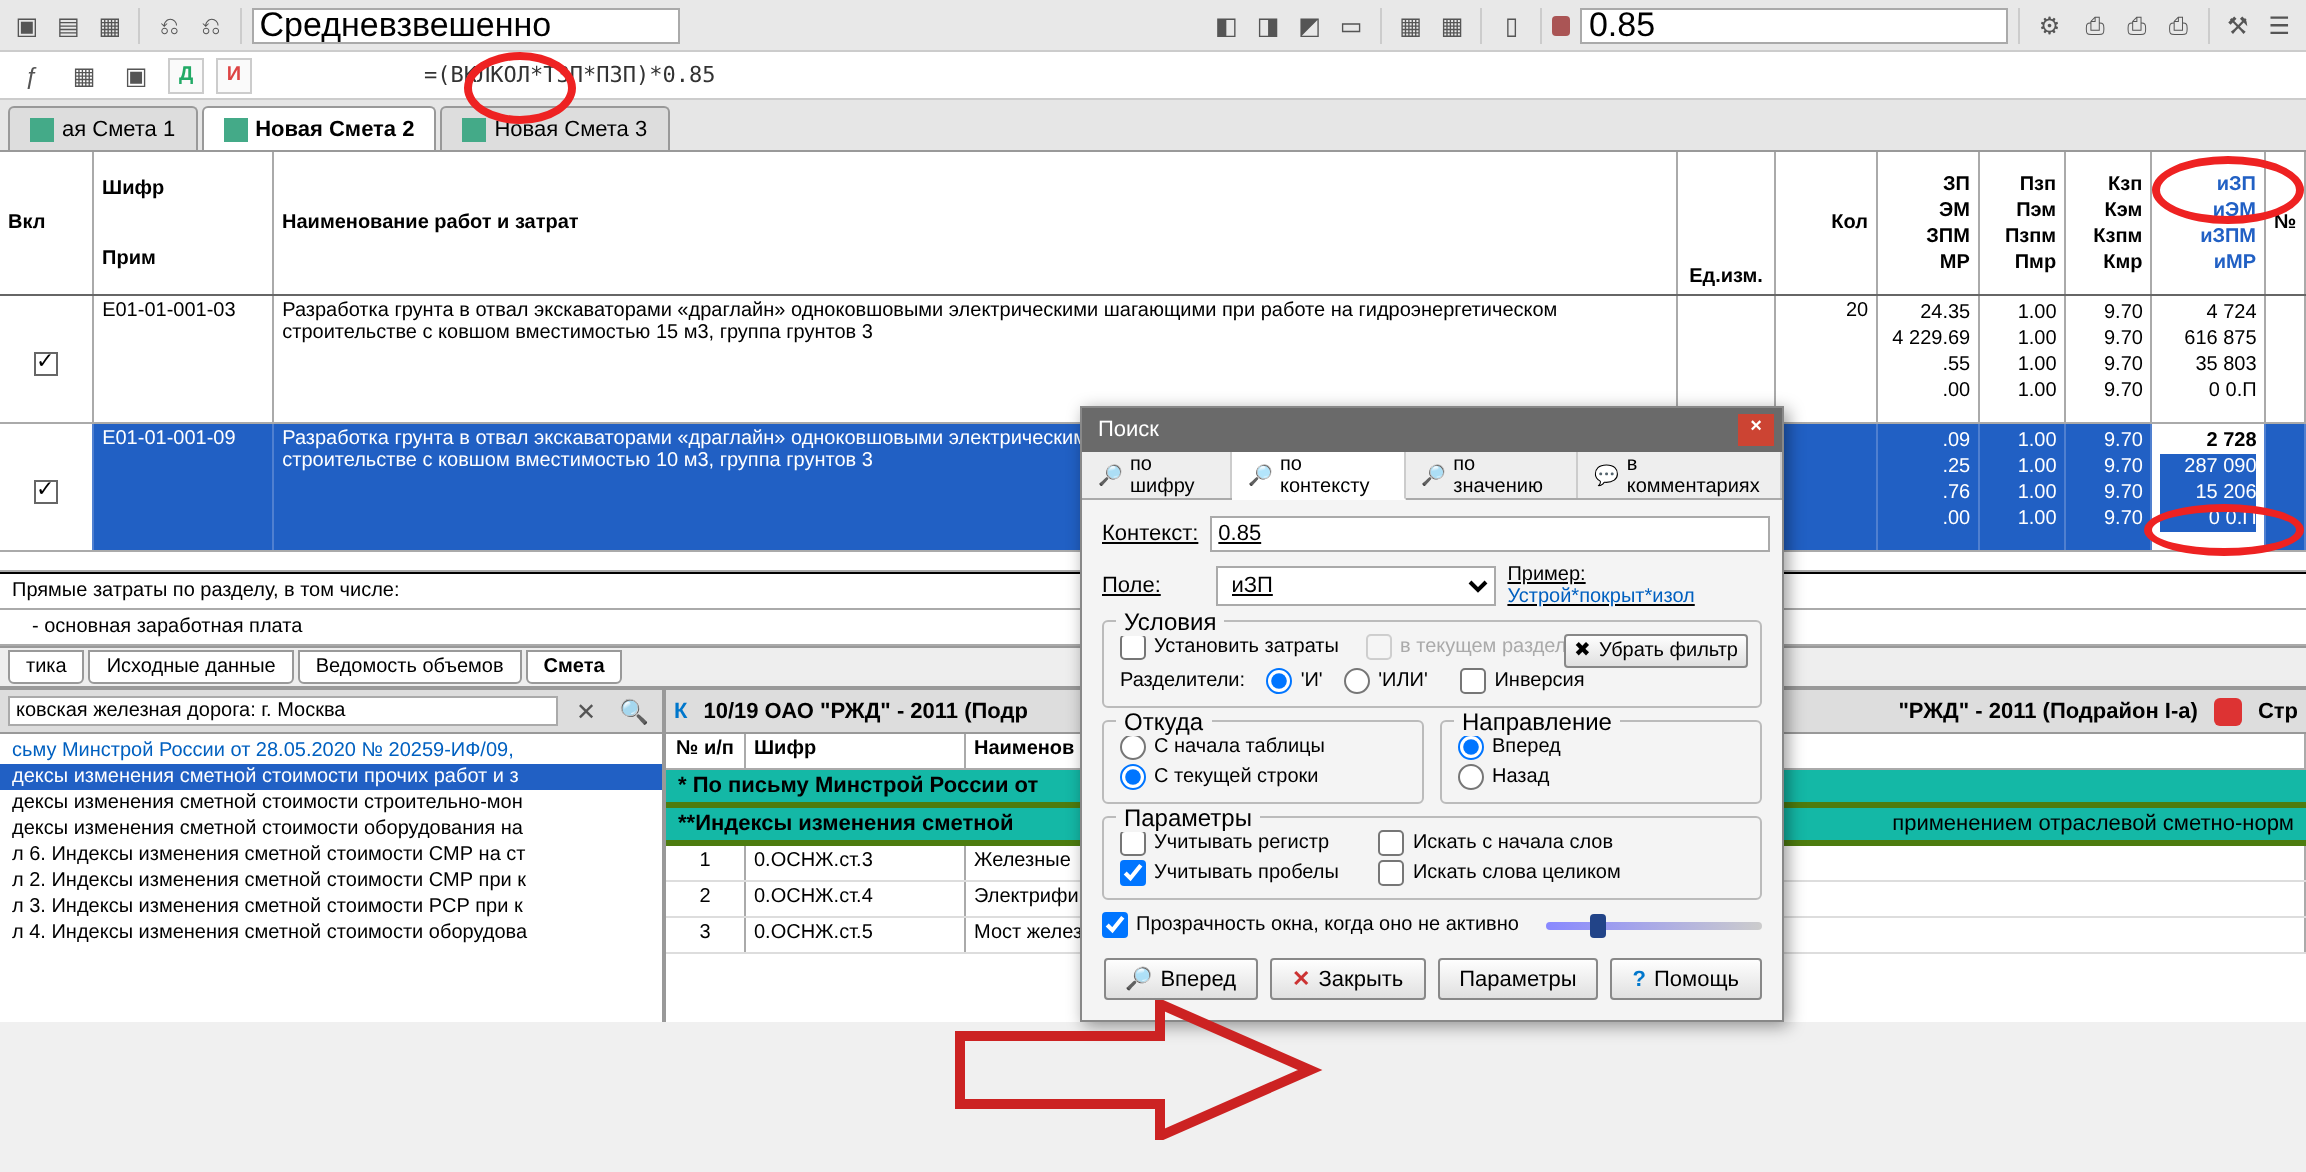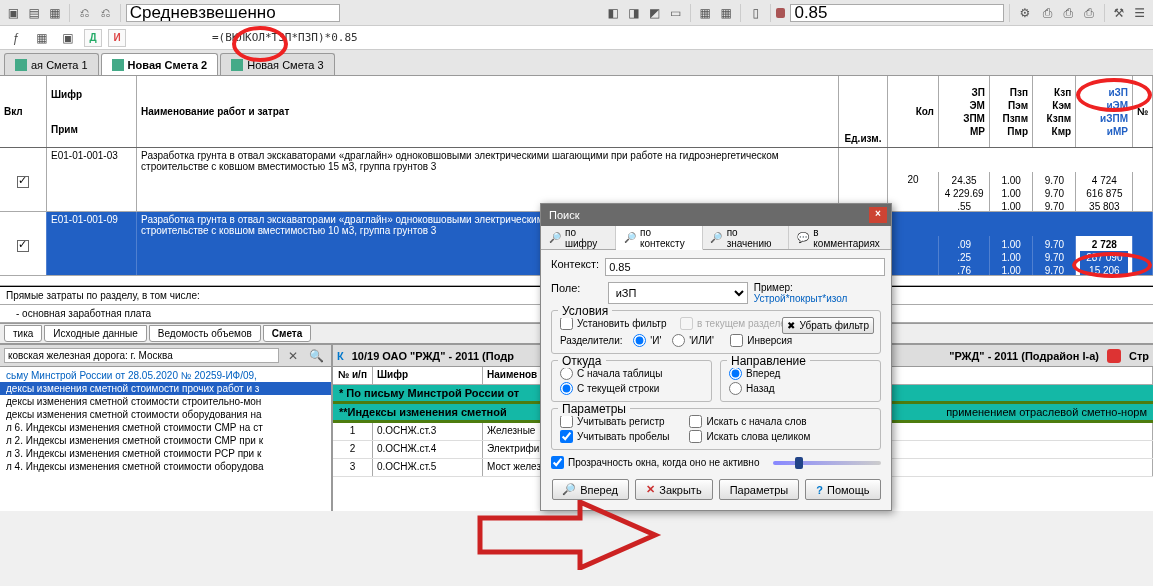--- a/index.html
+++ b/index.html
@@ -38,21 +38,21 @@
 .col-kol { width: 52px; text-align: right; }
 .col-n1 { width: 52px; text-align: right; }
 .col-n2 { width: 44px; text-align: right; }
 .col-n3 { width: 44px; text-align: right; }
 .col-n4 { width: 58px; text-align: right; }
 .col-no { width: 20px; }
 
 
 .grid-row { display: flex; border-bottom: 1px solid #aaa; font-size: 10px; min-height: 16px; }
 .gcell { border-right: 1px solid #aaa; padding: 2px 4px; overflow: hidden; }
-.gcell.r { text-align: center; margin-top: 24px; }
+.gcell.r { text-align: right; }
 .row-sel { background: #2160c4; color: #fff; }
 .row-sel .gcell { border-right-color: #5080d0; }
 .row-white { background: #fff; }
 .chk { width: 12px; height: 12px; border: 1px solid #666; background: #fff; display: inline-block; position: relative; top: 2px; }
 .chk.on::after { content: '✓'; position: absolute; top: -3px; left: 0; font-size: 11px; color: #000; }
 
 
 .section-row { background: #fff; border-bottom: 1px solid #aaa; padding: 3px 6px; font-size: 10px; }
 .section-sub { padding-left: 16px; }
 
@@ -83,21 +83,21 @@
 
 
 .dlg { position: absolute; left: 540px; top: 203px; width: 352px; background: #f4f4f4; border: 1px solid #888; box-shadow: 2px 2px 8px rgba(0,0,0,0.4); z-index: 100; font-size: 11px; }
 .dlg-title { height: 22px; background: #6a6a6a; color: #fff; display: flex; align-items: center; justify-content: space-between; padding: 0 4px 0 8px; font-size: 11px; }
 .dlg-close { width: 18px; height: 16px; background: #c43; color: #fff; text-align: center; line-height: 14px; cursor: pointer; font-weight: bold; font-size: 10px; }
 .dlg-tabs { height: 24px; display: flex; border-bottom: 1px solid #aaa; background: #eee; }
 .dlg-tab { padding: 4px 8px; border-right: 1px solid #ccc; display: flex; align-items: center; gap: 4px; cursor: pointer; font-size: 10px; }
 .dlg-tab.active { background: #fff; border-bottom: 1px solid #fff; margin-bottom: -1px; }
 .dlg-tab-ico { width: 12px; height: 12px; display: inline-block; }
 .dlg-body { padding: 8px 10px; }
-.fld-row { display: flex; gap: 6px; margin-bottom: 6px; }
+.fld-row { display: flex; align-items: center; gap: 6px; margin-bottom: 6px; text-decoration: underline; }
 .fld-row label { width: 54px; }
 .fld-row input[type=text], .fld-row select { flex: 1; border: 1px solid #aaa; padding: 2px 3px; font-size: 11px; background: #fff; }
 .grp { border: 1px solid #bbb; border-radius: 3px; padding: 6px 8px 4px; margin-bottom: 6px; position: relative; }
 .grp-title { position: absolute; top: -7px; left: 6px; background: #f4f4f4; padding: 0 4px; font-size: 12px; }
 .two-col { display: flex; gap: 8px; }
 .two-col .grp { flex: 1; }
 .cb-row { display: flex; align-items: center; gap: 4px; font-size: 10px; margin-bottom: 2px; }
 .cb-row input { margin: 0; }
 .btn { border: 1px solid #888; background: linear-gradient(#fefefe,#e0e0e0); padding: 3px 10px; font-size: 11px; cursor: pointer; border-radius: 2px; display: inline-flex; align-items: center; gap: 4px; }
 .btn-row { display: flex; justify-content: center; gap: 6px; padding: 6px 0 2px; }
@@ -371,21 +371,21 @@
       <input type="text" style="flex: 0 0 280px;" value="0.85">
     </div>
     <div class="fld-row">
       <label>Поле:</label>
       <select style="flex:0 0 140px"><option>иЗП</option></select>
       <span style="font-size:10px"><span>Пример:</span> <span class="example-link">Устрой*покрыт*изол</span></span>
     </div>
 
     <div class="grp">
       <div class="grp-title">Условия</div>
-      <div class="cb-row"><input type="checkbox" style=""><span>Установить фильтр</span>&nbsp;&nbsp;<input type="checkbox" disabled="" style=""><span style="color:#aaa">в текущем разделе</span></div>
+      <div class="cb-row"><input type="checkbox" style=""><span>Установить затраты</span>&nbsp;&nbsp;<input type="checkbox" disabled="" style=""><span style="color:#aaa">в текущем разделе</span></div>
       <div class="cb-row" style="margin-top:4px">
         <span>Разделители:</span>&nbsp;
         <input type="radio" name="sep" checked="" style=""><span>'И'</span>&nbsp;
         <input type="radio" name="sep" style=""><span>'ИЛИ'</span>&nbsp;&nbsp;&nbsp;
         <input type="checkbox" style=""><span>Инверсия</span>
       </div>
       <button class="btn" style="position:absolute;right:6px;top:6px;font-size:10px;padding:2px 4px;line-height:11px">✖ <span>Убрать фильтр</span></button>
     </div>
 
     <div class="two-col">

